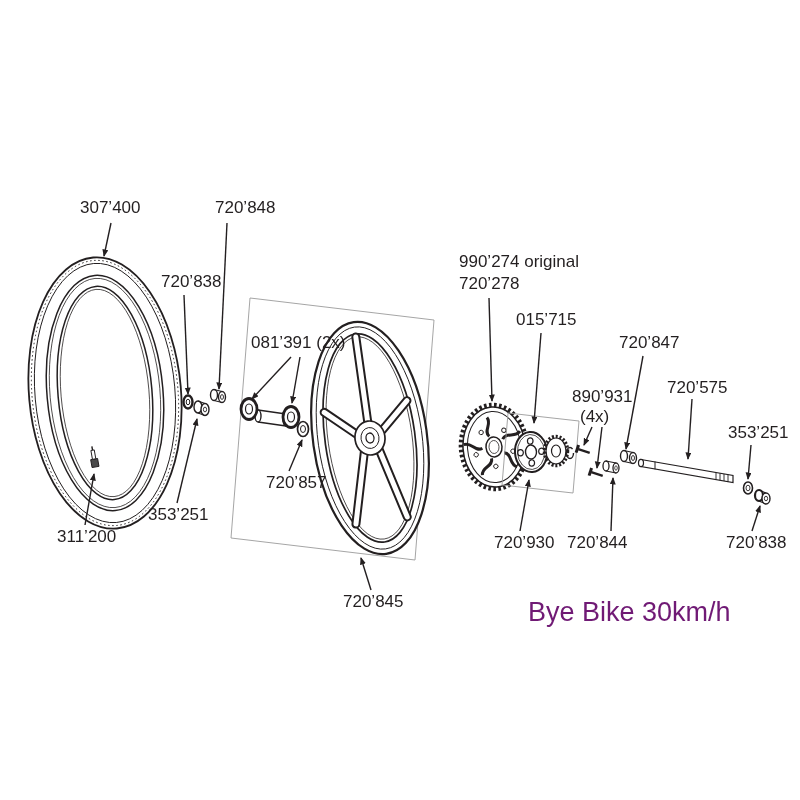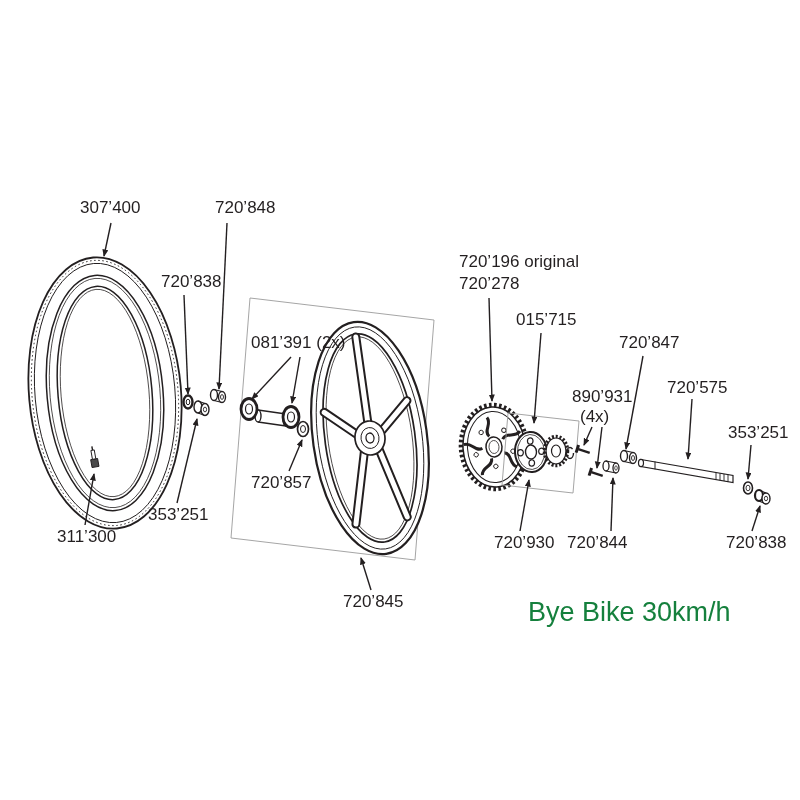--- a/index.html
+++ b/index.html
@@ -6,21 +6,21 @@
   #stage{
     position:relative;width:792px;height:800px;background:#ffffff;overflow:hidden;
     font-family:Liberation Sans, sans-serif;color:#231f20;
   }
   #art{position:absolute;left:0;top:0;}
   .lbl{
     position:absolute;font-size:17px;line-height:20px;white-space:nowrap;
     color:#231f20;letter-spacing:0px;
   }
   .title{
-    position:absolute;font-size:27px;line-height:30px;white-space:nowrap;color:#15803d;
+    position:absolute;font-size:27px;line-height:30px;white-space:nowrap;color:#701a75;
   }
   svg *{vector-effect:non-scaling-stroke;}
 </style>
 </head>
 <body>
 
 <div id="stage">
 
   <svg id="art" width="800" height="800" viewBox="0 0 800 800">
     <defs>
@@ -228,32 +228,32 @@
       <line x1="751" y1="445" x2="748" y2="479" marker-end="url(#ah)"></line>
       <line x1="520" y1="531" x2="529" y2="480" marker-end="url(#ah)"></line>
       <line x1="611" y1="531" x2="613" y2="478" marker-end="url(#ah)"></line>
       <line x1="752" y1="531" x2="760" y2="506" marker-end="url(#ah)"></line>
     </g>
   </svg>
 
   <div class="lbl" style="left:80px;top:198px">307’400</div>
   <div class="lbl" style="left:215px;top:198px">720’848</div>
   <div class="lbl" style="left:161px;top:272px">720’838</div>
-  <div class="lbl" style="left:459px;top:252px">720’196 original</div>
+  <div class="lbl" style="left:459px;top:252px">990’274 original</div>
   <div class="lbl" style="left:459px;top:274px">720’278</div>
   <div class="lbl" style="left:516px;top:310px">015’715</div>
   <div class="lbl" style="left:251px;top:333px">081’391 (2x)</div>
   <div class="lbl" style="left:619px;top:333px">720’847</div>
   <div class="lbl" style="left:572px;top:387px">890’931</div>
   <div class="lbl" style="left:580px;top:407px">(4x)</div>
   <div class="lbl" style="left:667px;top:378px">720’575</div>
   <div class="lbl" style="left:728px;top:423px">353’251</div>
-  <div class="lbl" style="left:251px;top:473px">720’857</div>
+  <div class="lbl" style="left:266px;top:473px">720’857</div>
   <div class="lbl" style="left:148px;top:505px">353’251</div>
-  <div class="lbl" style="left:57px;top:527px">311’300</div>
+  <div class="lbl" style="left:57px;top:527px">311’200</div>
   <div class="lbl" style="left:494px;top:533px">720’930</div>
   <div class="lbl" style="left:567px;top:533px">720’844</div>
   <div class="lbl" style="left:726px;top:533px">720’838</div>
   <div class="lbl" style="left:343px;top:592px">720’845</div>
 
   <div class="title" style="left:528px;top:597px">Bye Bike 30km/h</div>
 
 </div>
 
 </body></html>

